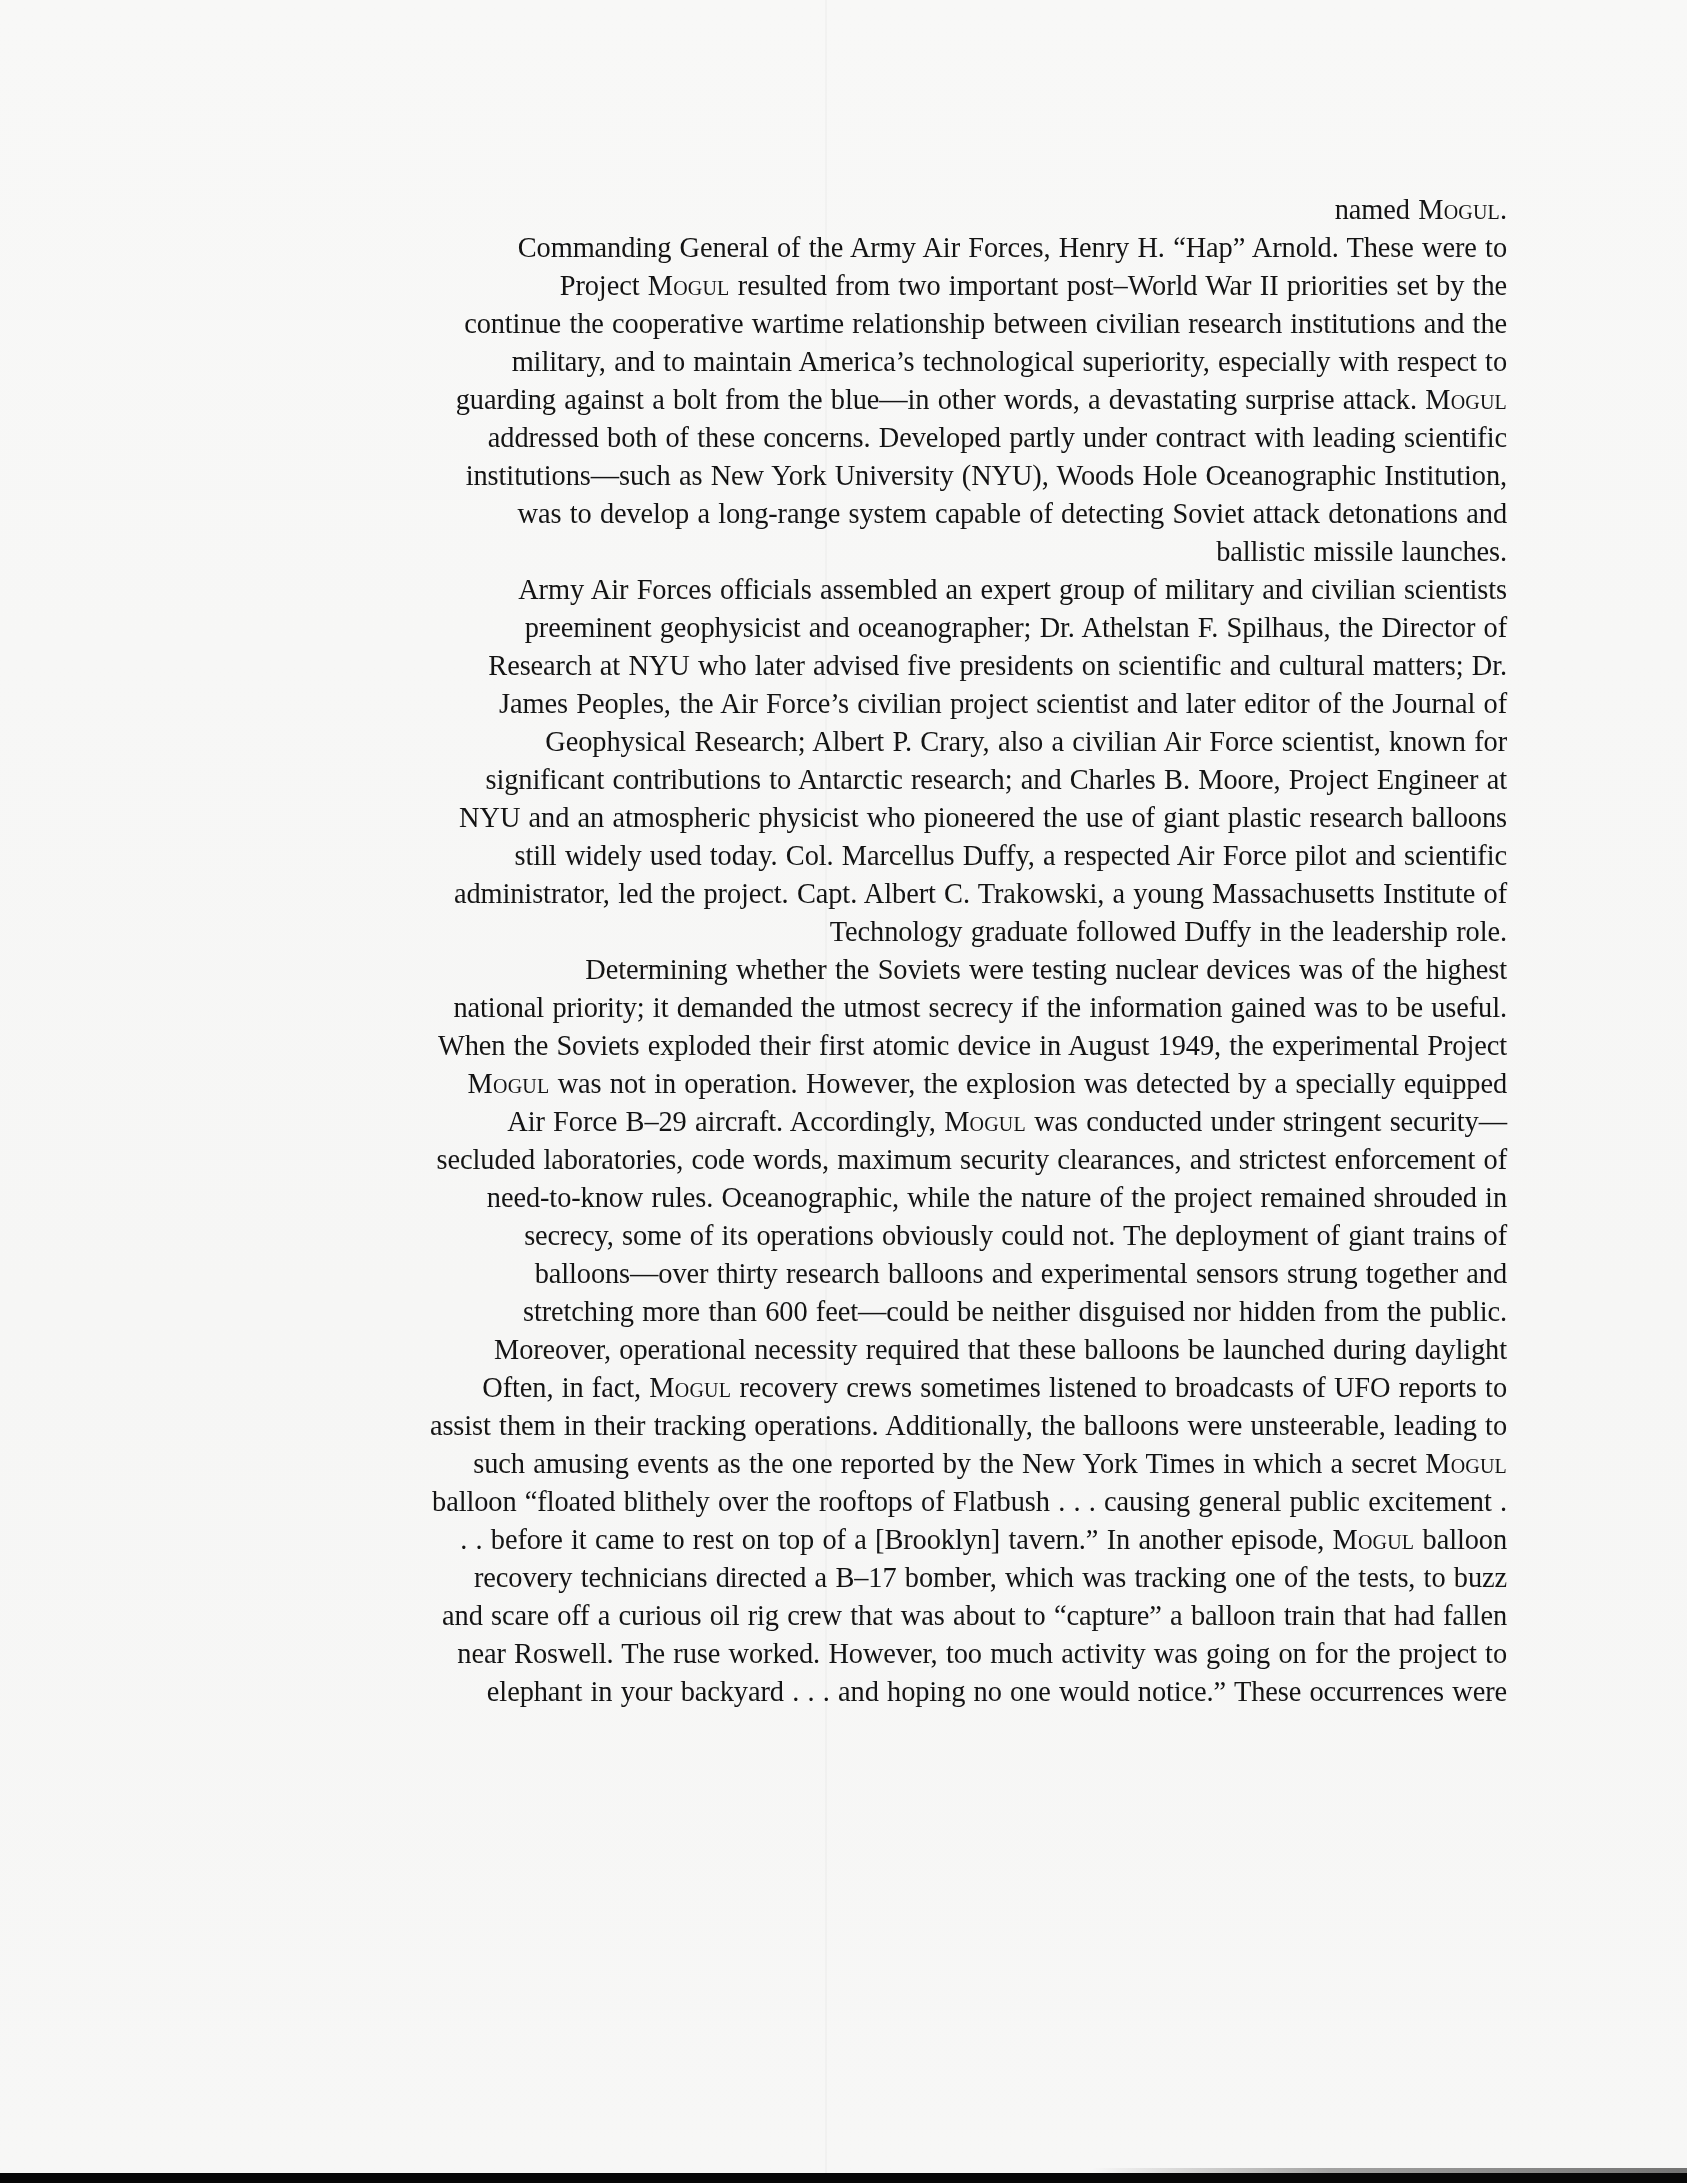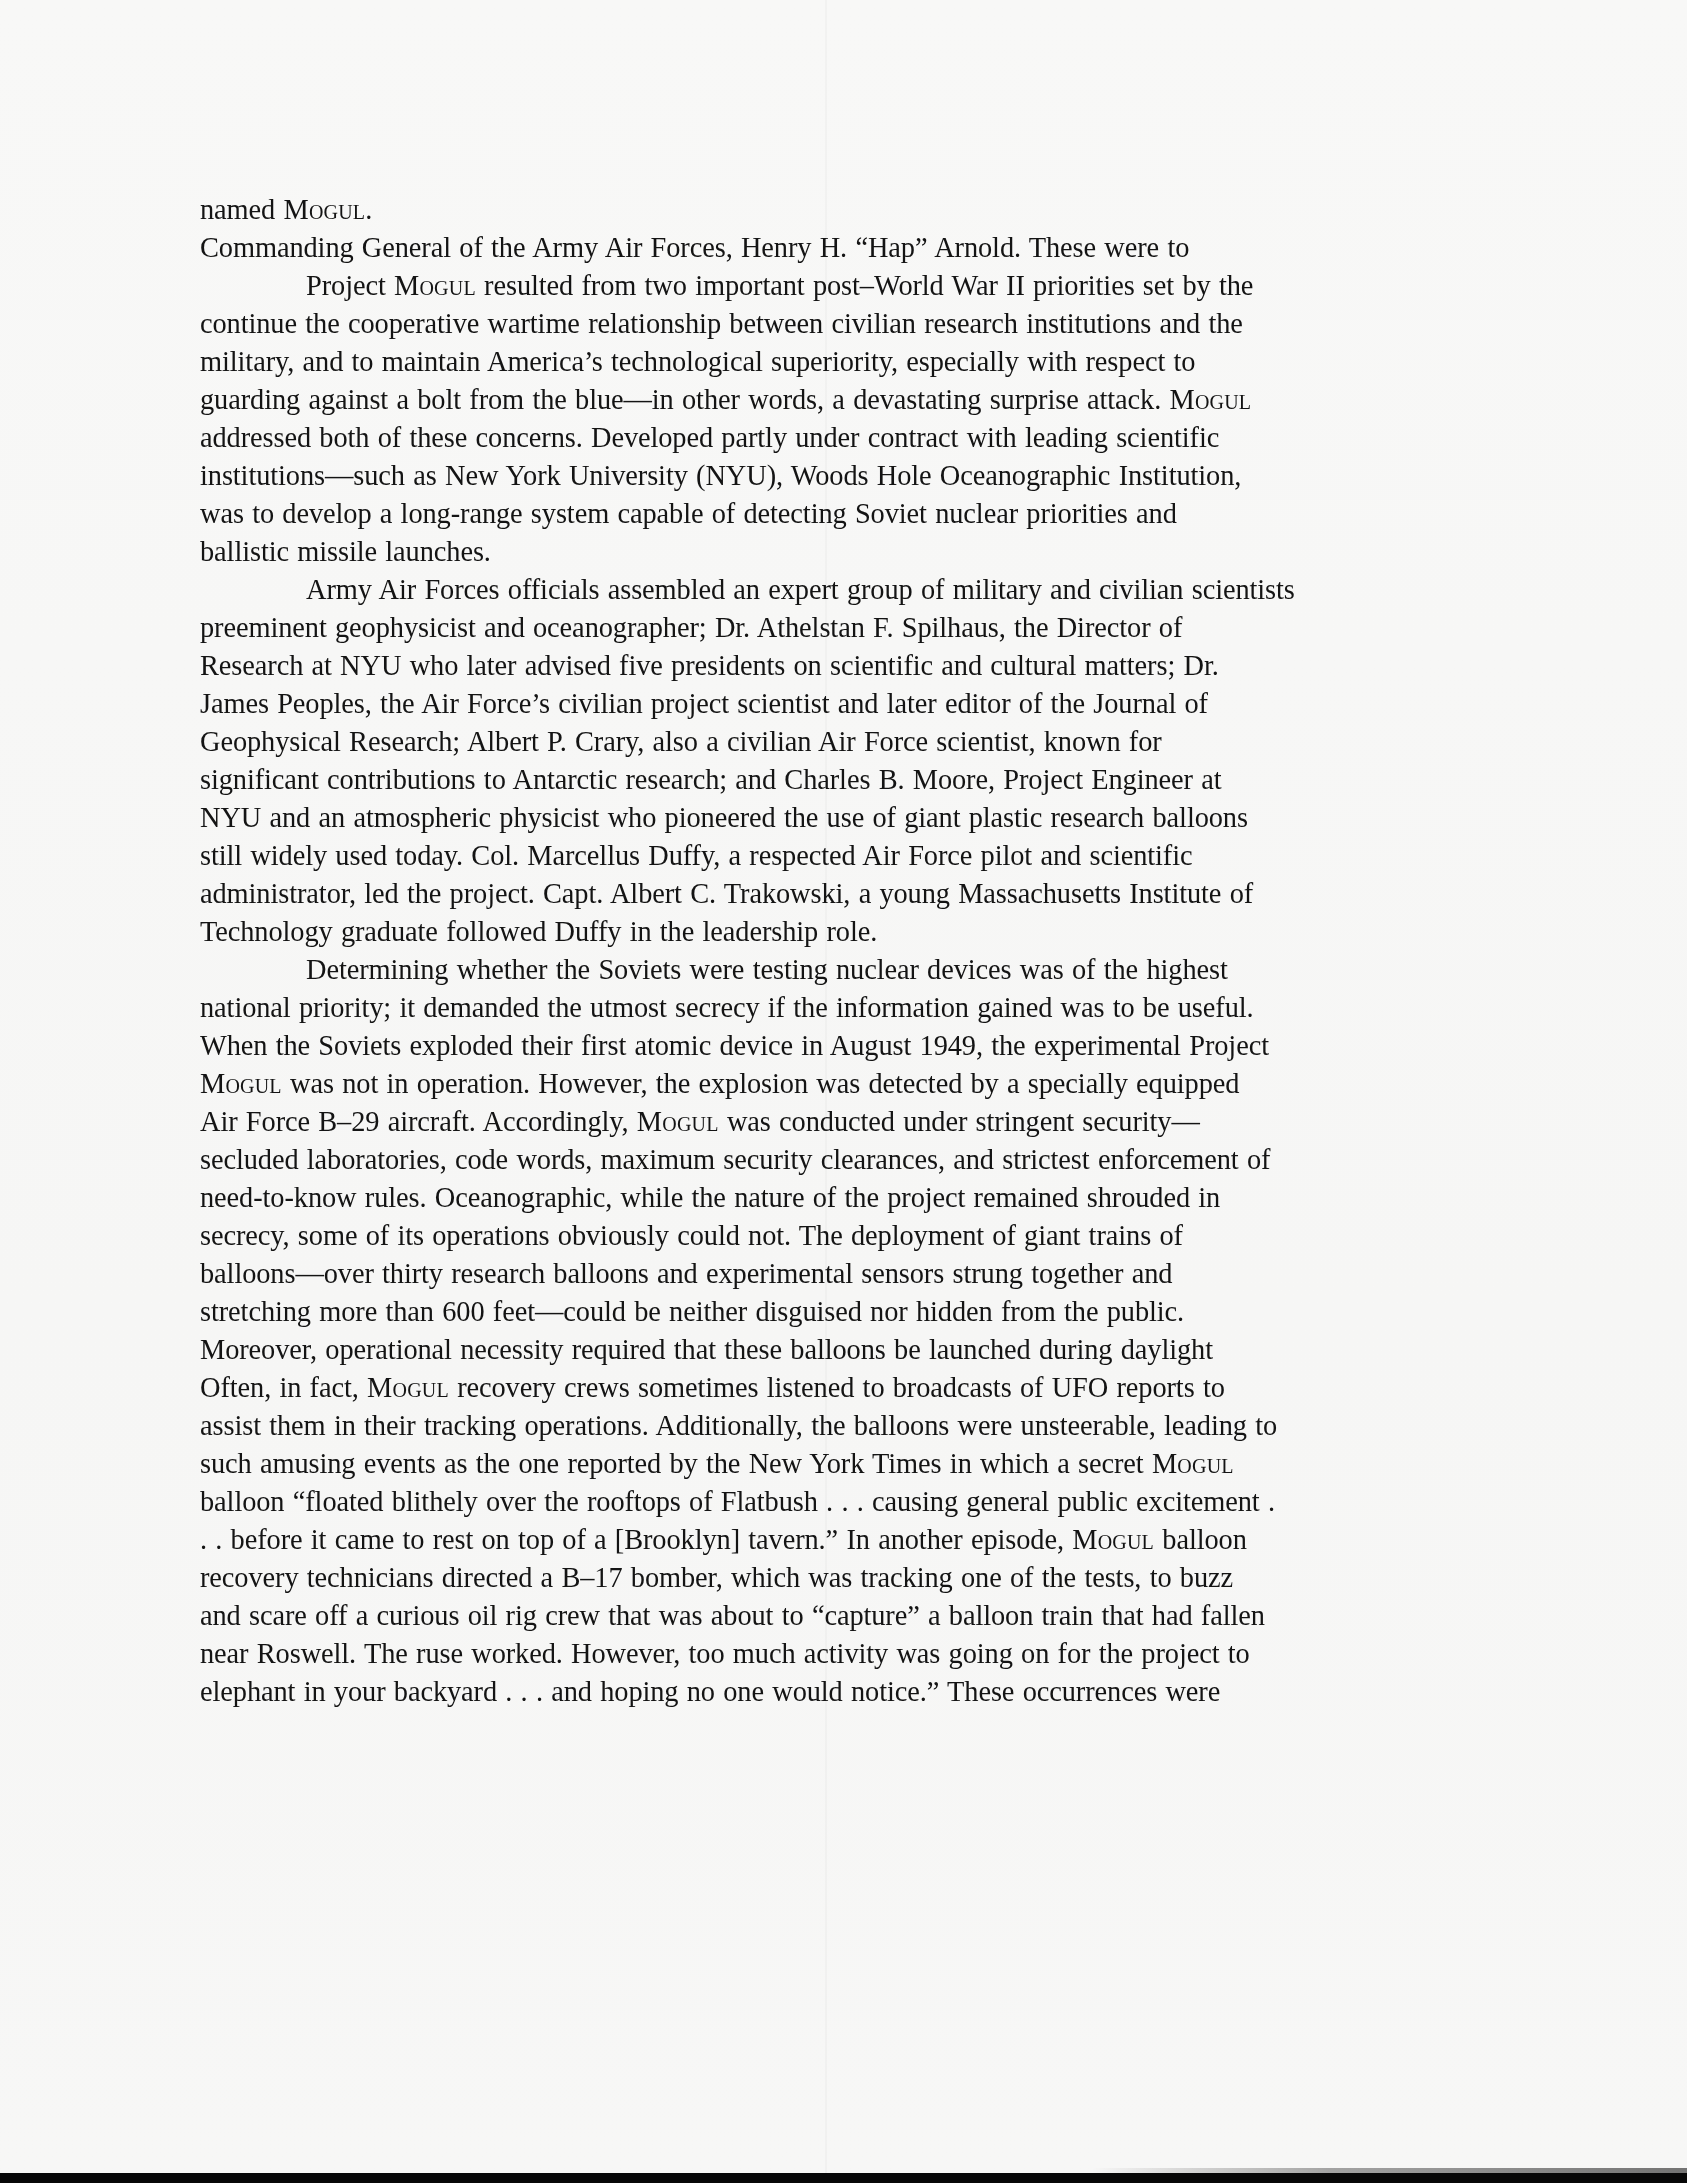--- a/index.html
+++ b/index.html
@@ -27,21 +27,21 @@
   .text-block {
     position: absolute;
     left: 200px;
     top: 191px;
     width: 1307px;
     font-size: 28.4px;
     line-height: 38px;
     color: #141414;
     letter-spacing: -0.1px;
     word-spacing: 1.3px;
-    text-align: left;
+    text-align: right;
   }
   .line {
     white-space: nowrap;
   }
   .line.indent {
     text-indent: 106px;
   }
   .seg-sc {
     font-variant: small-caps;
     letter-spacing: 0.2px;
@@ -72,21 +72,21 @@
   <div class="scan-seam"></div>
   <div class="text-block">
       <div class="line"><span>named </span><span class="seg-sc">Mogul</span><span>.</span></div>
       <div class="line"><span>Commanding General of the Army Air Forces, Henry H. “Hap” Arnold. These were to</span></div>
       <div class="line indent"><span>Project </span><span class="seg-sc">Mogul</span><span> resulted from two important post–World War II priorities set by the</span></div>
       <div class="line"><span>continue the cooperative wartime relationship between civilian research institutions and the</span></div>
       <div class="line"><span>military, and to maintain America’s technological superiority, especially with respect to</span></div>
       <div class="line"><span>guarding against a bolt from the blue—in other words, a devastating surprise attack. </span><span class="seg-sc">Mogul</span></div>
       <div class="line"><span>addressed both of these concerns. Developed partly under contract with leading scientific</span></div>
       <div class="line"><span>institutions—such as New York University (NYU), Woods Hole Oceanographic Institution,</span></div>
-      <div class="line"><span>was to develop a long-range system capable of detecting Soviet nuclear priorities and</span></div>
+      <div class="line"><span>was to develop a long-range system capable of detecting Soviet attack detonations and</span></div>
       <div class="line"><span>ballistic missile launches.</span></div>
       <div class="line indent"><span>Army Air Forces officials assembled an expert group of military and civilian scientists</span></div>
       <div class="line"><span>preeminent geophysicist and oceanographer; Dr. Athelstan F. Spilhaus, the Director of</span></div>
       <div class="line"><span>Research at NYU who later advised five presidents on scientific and cultural matters; Dr.</span></div>
       <div class="line"><span>James Peoples, the Air Force’s civilian project scientist and later editor of the </span><span class="seg-i">Journal of</span></div>
       <div class="line"><span class="seg-i">Geophysical Research</span><span>; Albert P. Crary, also a civilian Air Force scientist, known for</span></div>
       <div class="line"><span>significant contributions to Antarctic research; and Charles B. Moore, Project Engineer at</span></div>
       <div class="line"><span>NYU and an atmospheric physicist who pioneered the use of giant plastic research balloons</span></div>
       <div class="line"><span>still widely used today. Col. Marcellus Duffy, a respected Air Force pilot and scientific</span></div>
       <div class="line"><span>administrator, led the project. Capt. Albert C. Trakowski, a young Massachusetts Institute of</span></div>

